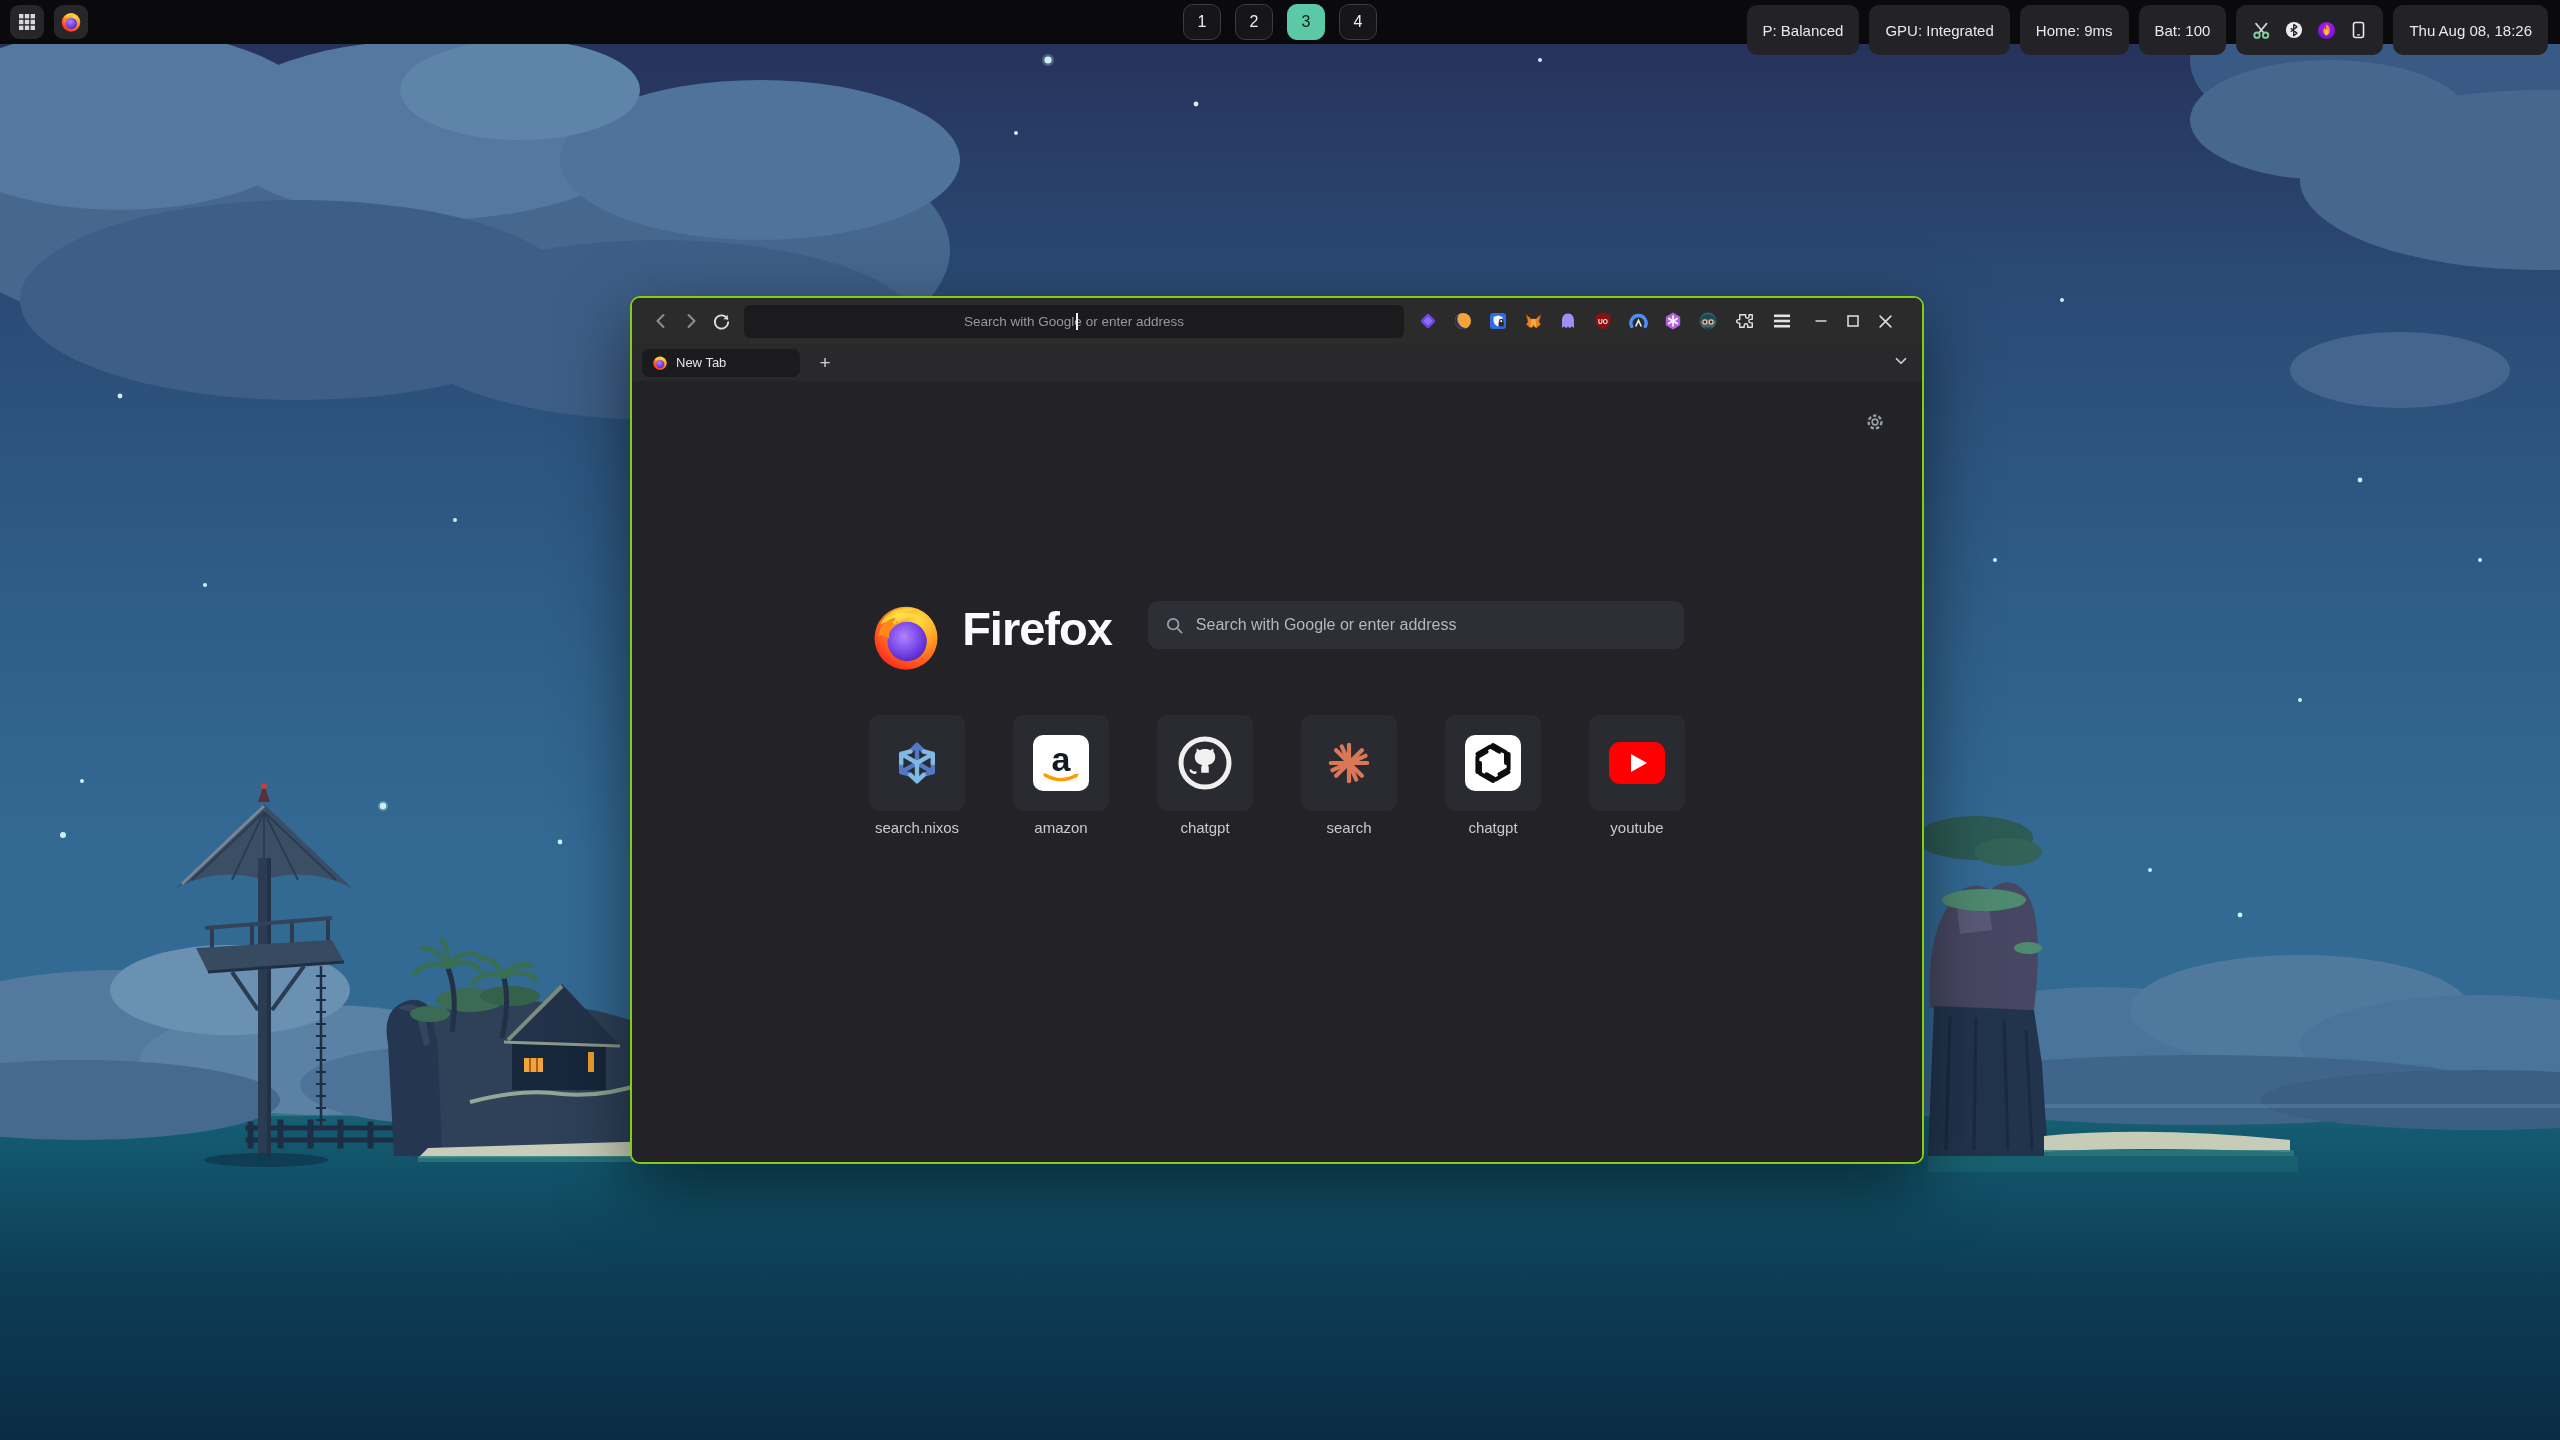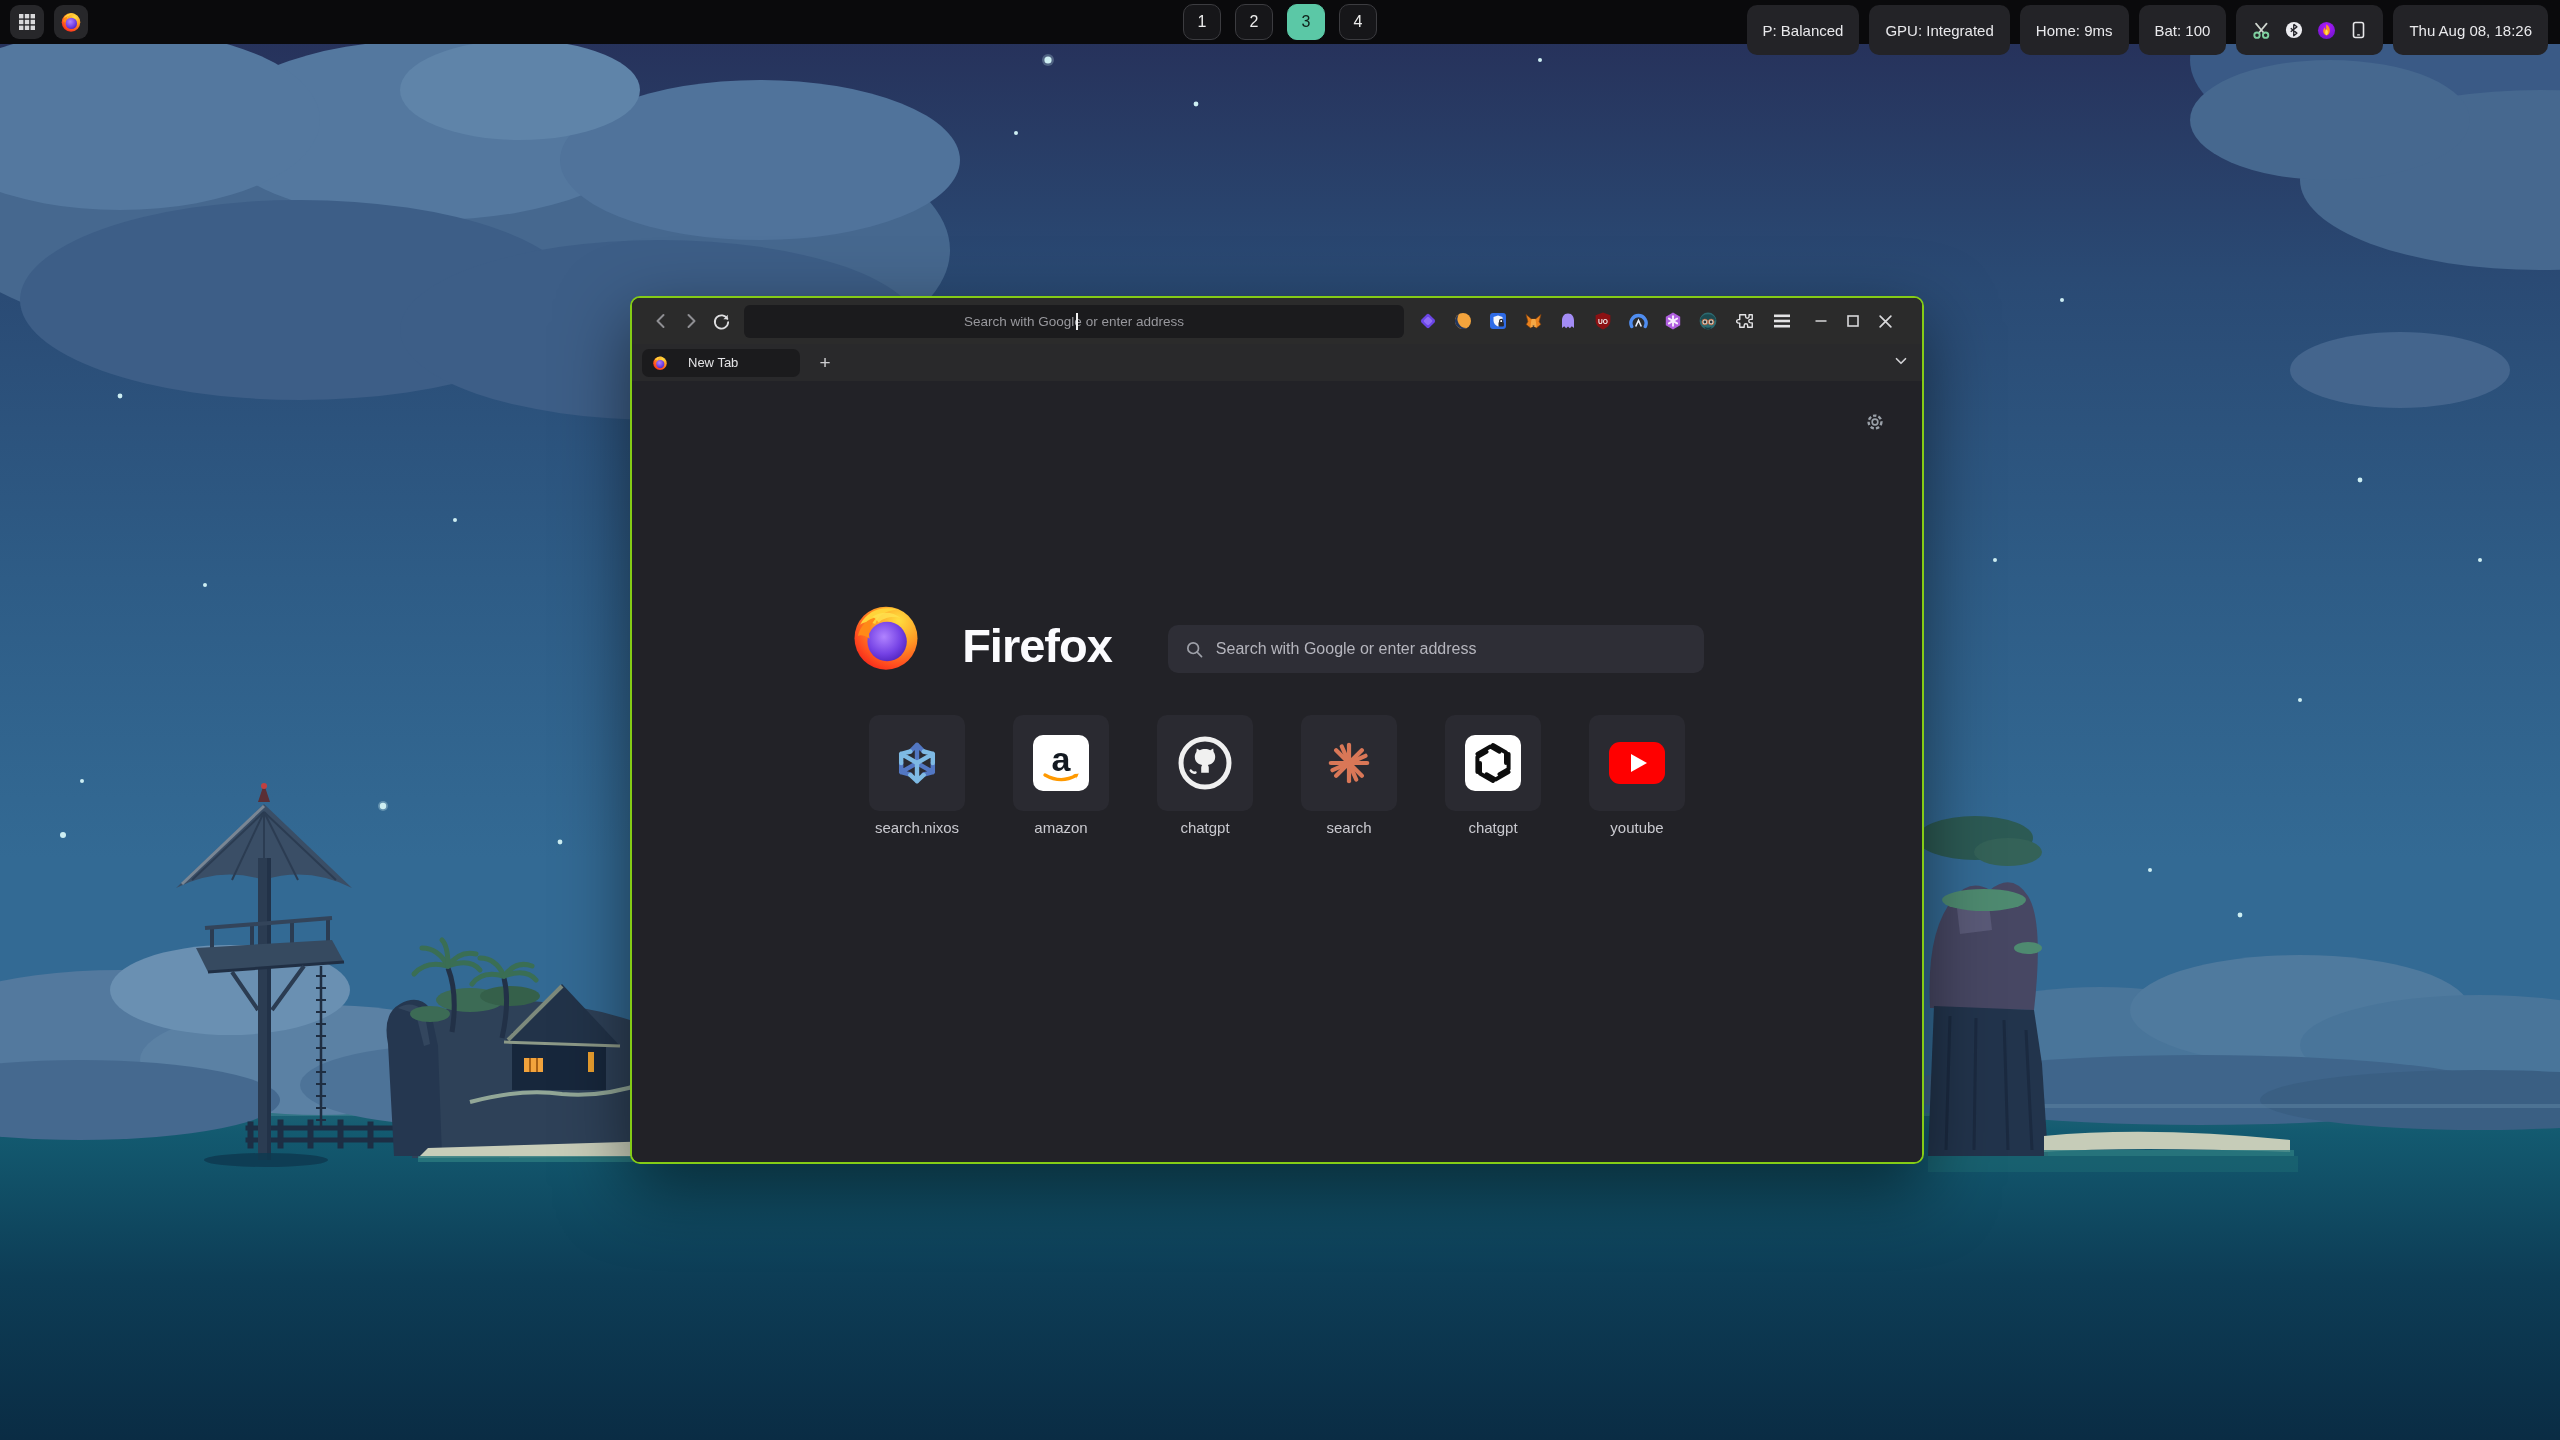--- a/index.html
+++ b/index.html
@@ -39,31 +39,31 @@
   .url-ph { color:#98989d; font-size:13.5px; }
   .caret { position:absolute; left:calc(50% + 2px); top:8px; width:1.5px; height:17px; background:#f2f2f2; }
   .ext-row { display:flex; align-items:center; gap:11px; flex:none; }
   .ext { width:24px; height:24px; display:flex; align-items:center; justify-content:center; flex:none; }
   .winctl { display:flex; align-items:center; gap:10px; margin-left:16px; flex:none; }
   .wc { width:22px; height:22px; display:flex; align-items:center; justify-content:center; }
 
   .tabstrip { height:37px; background:#29292b; display:flex; align-items:center;
               padding:0 10px; position:relative; flex:none; }
   .tab { width:158px; height:28px; background:#1b1b1d; border-radius:7px;
-         display:flex; align-items:center; gap:20px; padding:0 10px;
+         display:flex; align-items:center; gap:8px; padding:0 10px;
          color:#e4e4e6; font-size:13px; }
   .newtab-btn { margin-left:12px; color:#cfcfd2; font-size:19px; width:26px; height:26px;
                 display:flex; align-items:center; justify-content:center; border-radius:6px; }
   .alltabs { position:absolute; right:12px; top:8px; }
 
   .content { flex:1; position:relative; background:#222227; }
   .gear { position:absolute; right:36px; top:30px; }
 
   .hero { position:absolute; top:220px; left:0; width:100%; display:flex;
-          align-items:flex-end; justify-content:center;gap:20px; }
+          align-items:flex-start; justify-content:center; }
   .wordmark { margin-left:20px; font-size:47px; font-weight:700; color:#fbfbfe; letter-spacing:-1px; }
   .searchbox { margin-left:36px; width:536px; height:48px; background:#2e2e36; border-radius:10px;
                display:flex; align-items:center; padding:0 17px; gap:12px; }
   .searchbox .ph { color:#b5b5bd; font-size:16px; }
 
   .tiles { position:absolute; top:334px; left:0; width:100%; display:flex;
            justify-content:center; gap:48px; }
   .tile { width:96px; display:flex; flex-direction:column; align-items:center; }
   .card { width:96px; height:96px; border-radius:10px; background:#2a2a31;
           display:flex; align-items:center; justify-content:center; }

